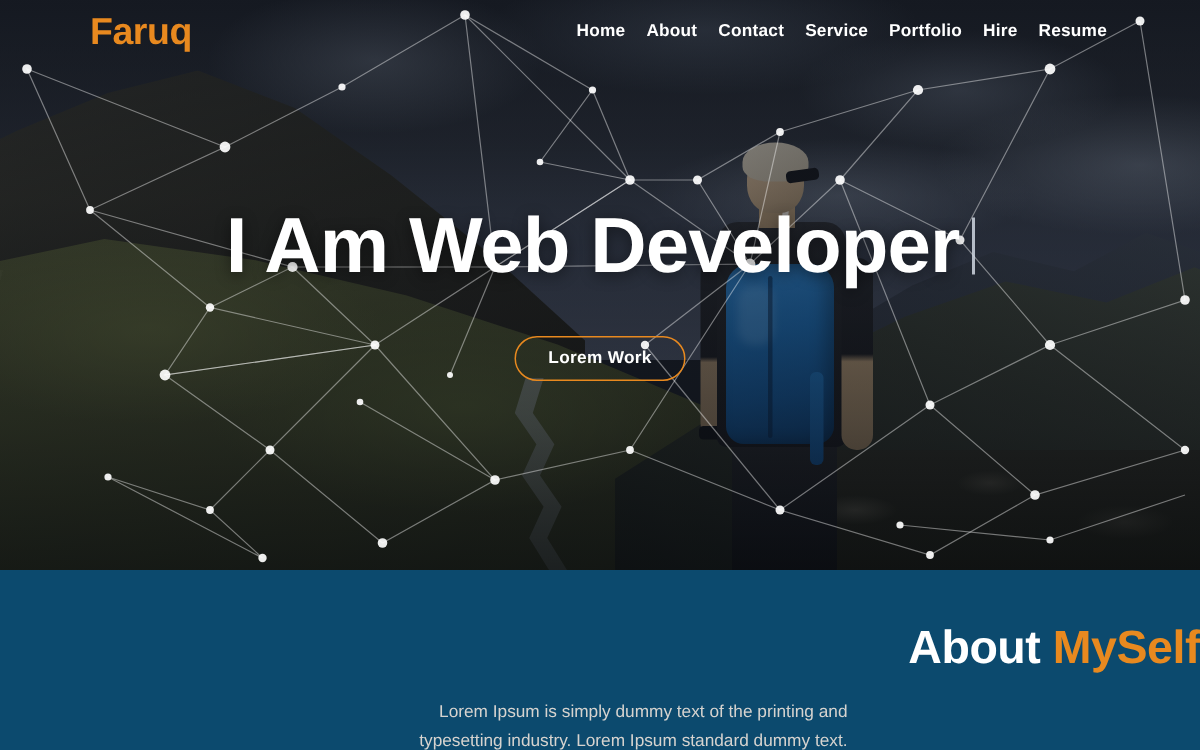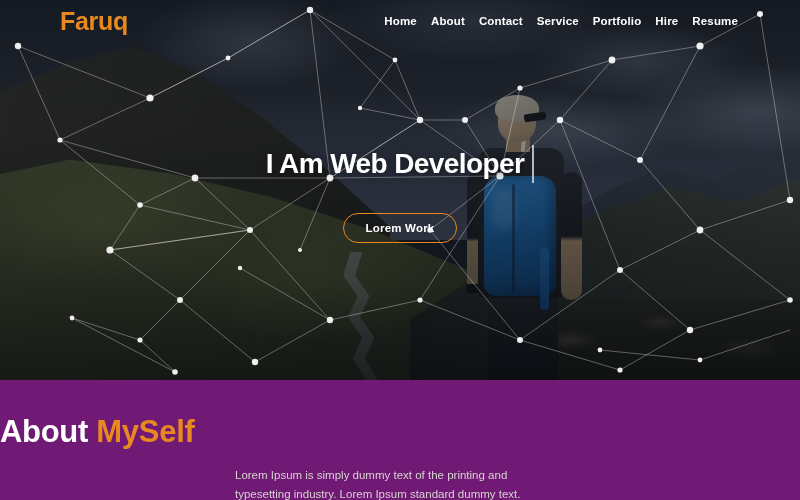--- a/index.html
+++ b/index.html
@@ -176,41 +176,41 @@
     letter-spacing:.15px; white-space:nowrap;
   }
 
   
   .hero-content {
     position:absolute; left:0; top:0; width:800px; height:380px;
     display:flex; flex-direction:column; align-items:center; justify-content:center;
     z-index:11; padding-top:8px;
   }
   .hero-title {
-    font-size:28px; font-weight:700; color:#fff; letter-spacing:-.6px;
+    font-size:52px; font-weight:700; color:#fff; letter-spacing:-.6px;
     text-shadow:0 2px 10px rgba(0,0,0,.45);
     display:flex; align-items:center;
   }
   .type-caret {
     display:inline-block; width:2px; height:38px; background:#cfd6e0;
     margin-left:8px; opacity:.85;
   }
   .hero-btns { margin-top:30px; display:flex; gap:18px; }
   .btn {
     border:1.6px solid #e8891f; border-radius:40px;
     color:#fff; background:transparent;
     font-size:11.5px; font-weight:700; letter-spacing:.2px;
     padding:8px 22px; cursor:pointer; white-space:nowrap;
     font-family:"Liberation Sans", sans-serif;
   }
 
   
   .about {
     position:absolute; left:0; top:380px; width:800px; height:120px;
-    background:#701a75; text-align:left; padding-top:34px;
+    background:#0c4a6e; text-align:right; padding-top:34px;
   }
   .about-title { font-size:31px; font-weight:700; letter-spacing:-.3px; }
   .about-title .w { color:#ffffff; }
   .about-title .o { color:#e8891f; }
   .about-text {
     margin-top:16px; color:#d6d3cf; font-size:11.5px; line-height:1.65;
     max-width:330px; margin-left:auto; margin-right:auto;
   }
 </style>
 </head>

